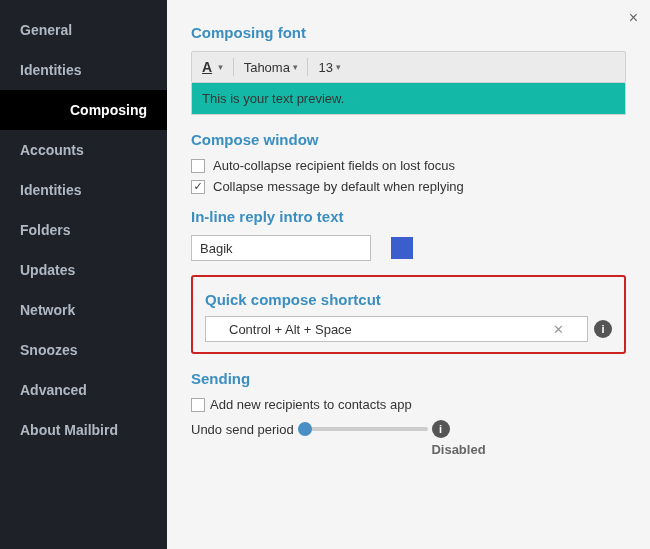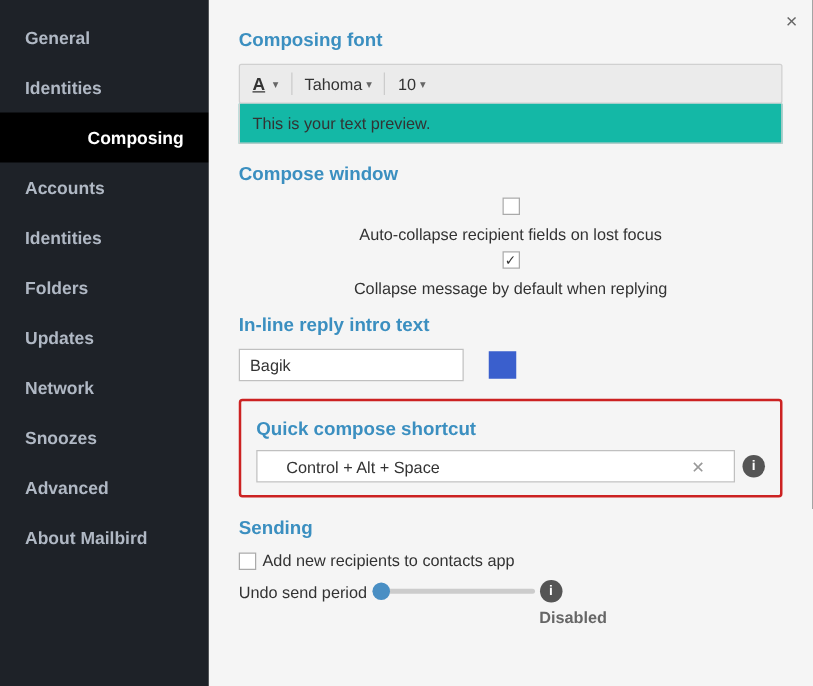--- a/index.html
+++ b/index.html
@@ -110,21 +110,20 @@
     }
 
     
     .checkbox-row {
       display: flex;
       align-items: center;
       gap: 8px;
       margin-bottom: 6px;
       font-size: 13px;
       color: #333;
-      flex-direction: column;
     }
     .checkbox-box {
       width: 14px;
       height: 14px;
       border: 1px solid #aaa;
       background: #fff;
       display: flex;
       align-items: center;
       justify-content: center;
       flex-shrink: 0;
@@ -303,21 +302,21 @@
       <span>A</span>
     </span>
     <span class="dropdown-arrow">▾</span>
     <div class="divider-v"></div>
     <div class="font-dropdown">
       <span>Tahoma</span>
       <span class="dropdown-arrow">▾</span>
     </div>
     <div class="divider-v"></div>
     <div class="font-dropdown">
-      <span>10</span>
+      <span>13</span>
       <span class="dropdown-arrow">▾</span>
     </div>
   </div>
   <div class="font-preview-box">
     <span>This is your text preview.</span>
   </div>
 
   <div class="section-gap">
     <div class="section-title">Compose window</div>
     <div class="checkbox-row">

